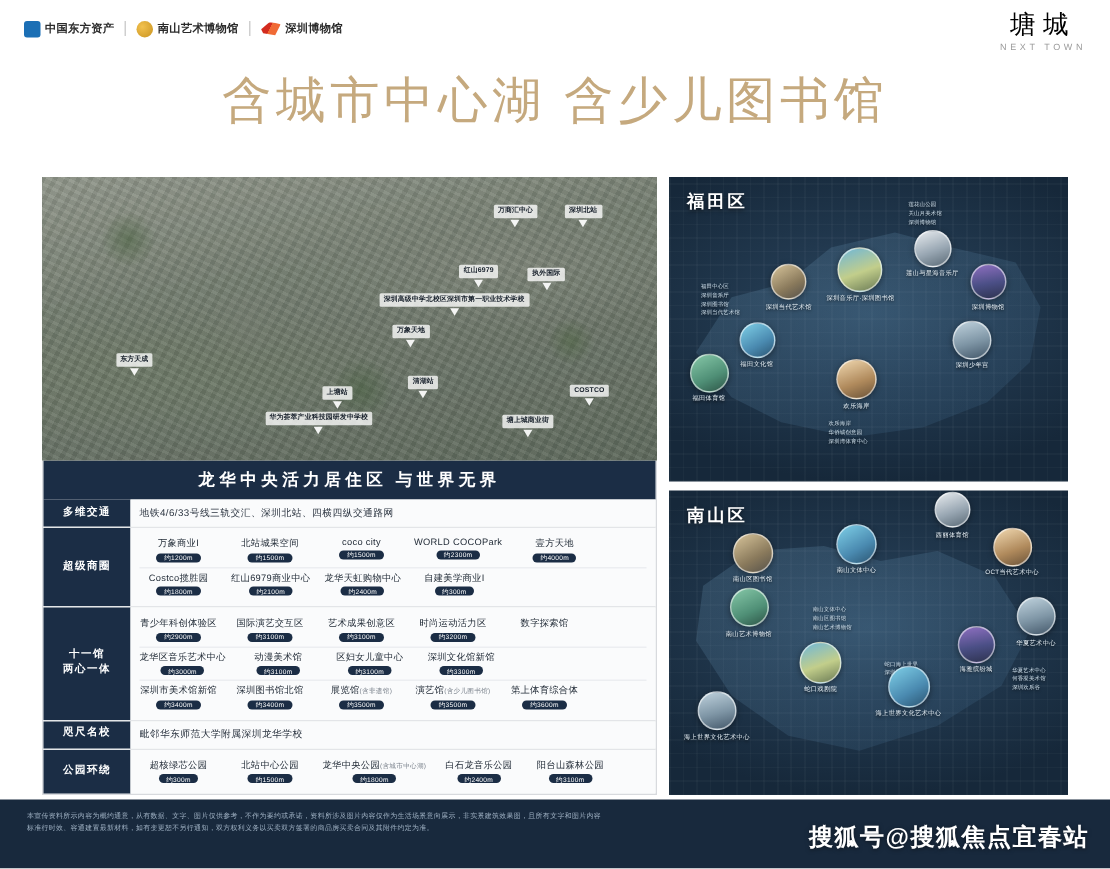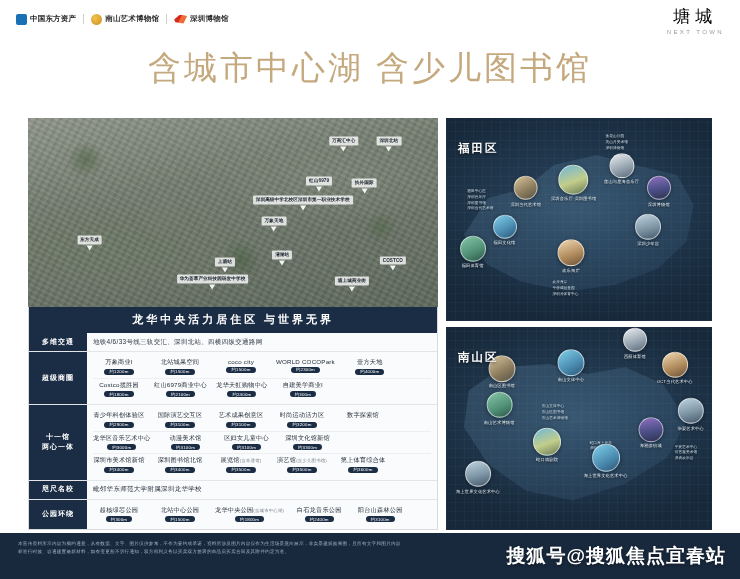--- a/index.html
+++ b/index.html
@@ -188,21 +188,21 @@
     clip-path: polygon(2% 58%, 12% 36%, 28% 30%, 40% 16%, 58% 10%, 74% 16%,
                        92% 22%, 99% 40%, 96% 62%, 84% 78%, 66% 88%, 46% 92%,
                        26% 86%, 12% 76%);
   }
   .shape-nanshan {
     clip-path: polygon(4% 26%, 18% 12%, 38% 10%, 54% 16%, 70% 12%, 86% 22%,
                        96% 44%, 88% 66%, 70% 82%, 48% 92%, 28% 86%, 12% 70%,
                        2% 48%);
   }
   .map-title {
-    position: absolute; top: 23px; left: 12px; z-index: 6;
+    position: absolute; top: 9px; left: 12px; z-index: 6;
     color: #ffffff; font-size: 11.5px; font-weight: bold; letter-spacing: 2px;
     text-shadow: 0 1px 3px rgba(0,0,0,.6);
   }
   .badge {
     position: absolute; transform: translate(-50%, -50%); z-index: 5;
     display: flex; flex-direction: column; align-items: center;
   }
   .badge-photo {
     border-radius: 50%; border: .8px solid rgba(255,255,255,.55);
     background-size: cover; overflow: hidden;
@@ -232,21 +232,21 @@
     position: absolute; left: 0; bottom: 0; width: 740px; height: 46px;
     background: #18293d; color: #a9bbcc;
     padding: 7px 18px 0 18px;
   }
   .disclaimer {
     font-size: 4.6px; line-height: 1.85; letter-spacing: .25px;
     color: #9fb1c3; max-width: 520px;
   }
   .watermark {
     position: absolute; right: 14px; bottom: 10px;
-    color: #ffffff; font-size: 19px; font-weight: bold;
+    color: #ffffff; font-size: 16px; font-weight: bold;
     letter-spacing: 1px; text-shadow: 0 1px 3px rgba(0,0,0,.5);
   }
 </style>
 </head>
 <body>
 
 <div class="page">
 
   <div class="topbar">
     <div class="logo-group">

